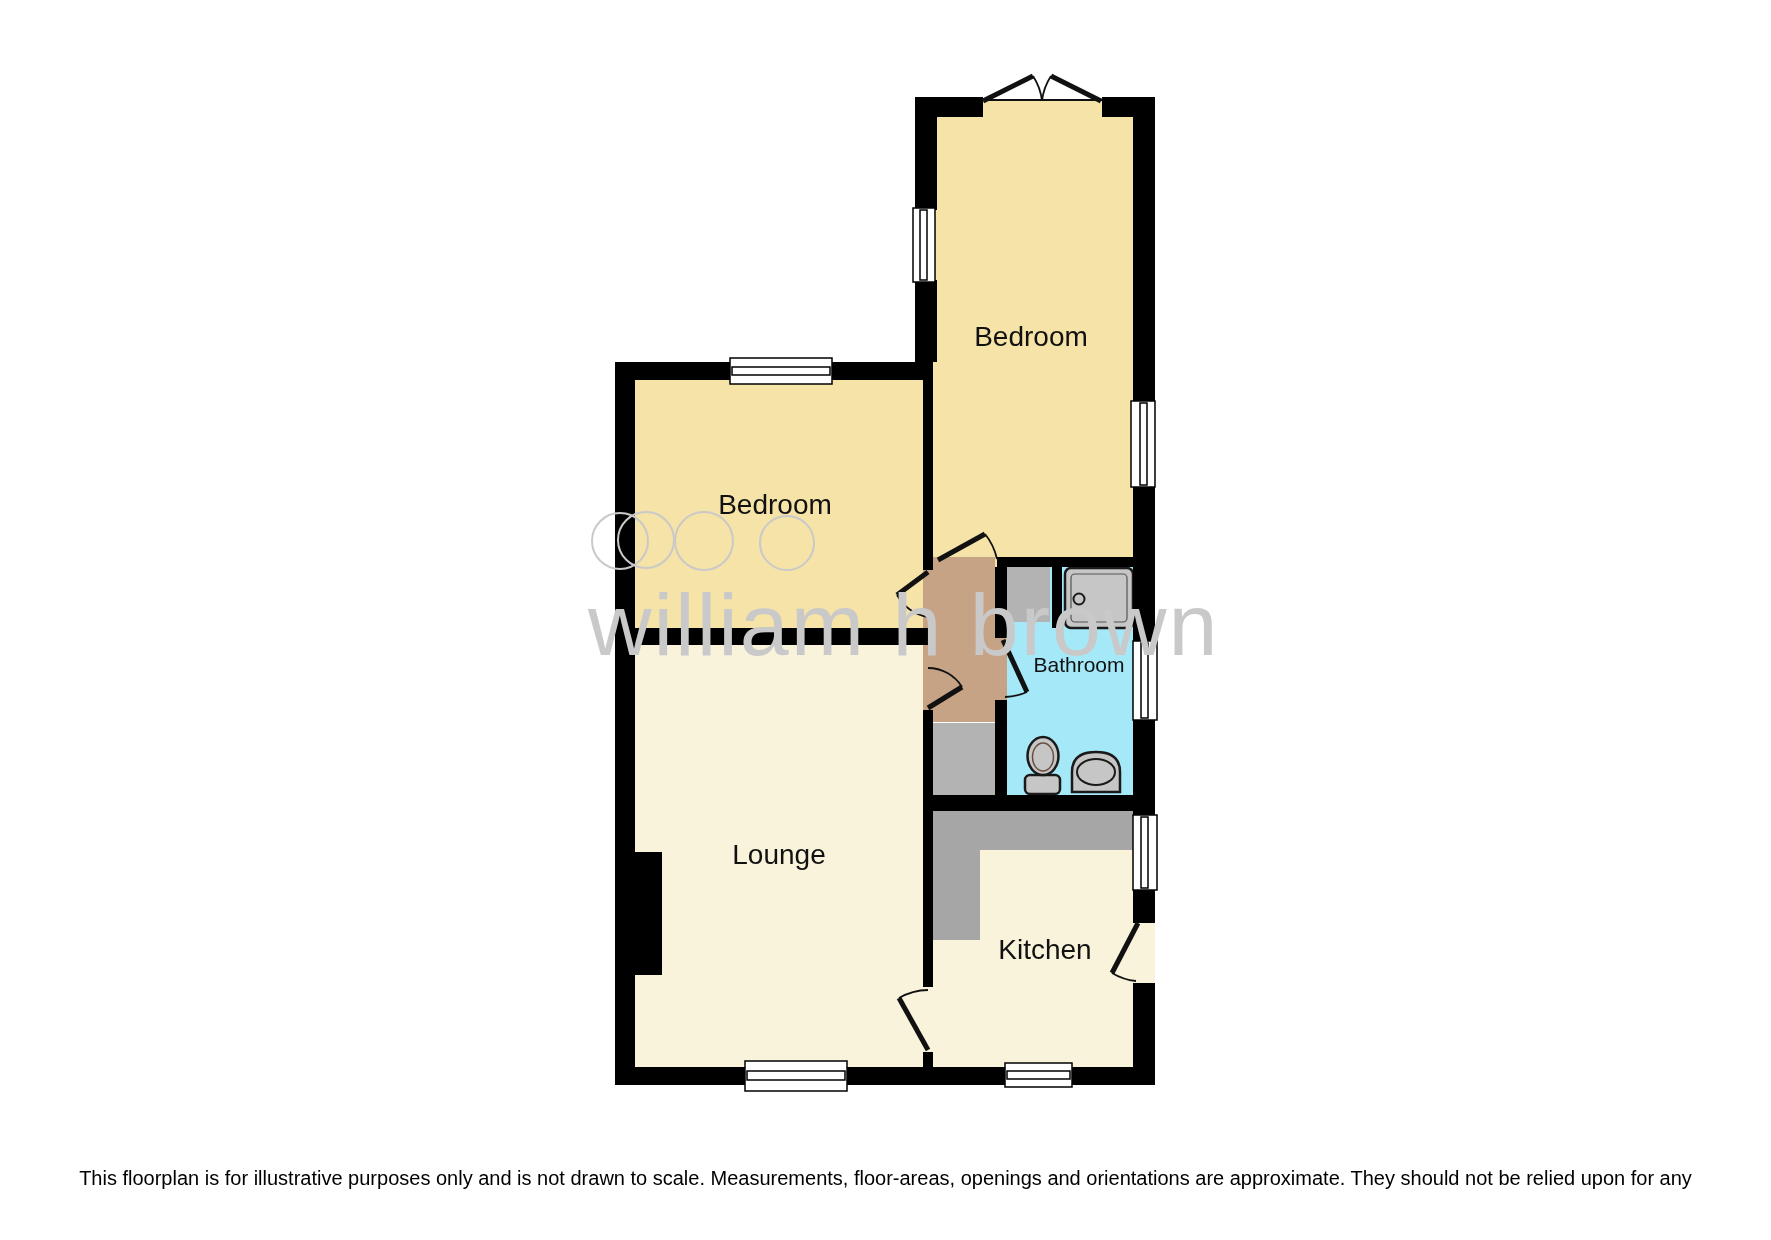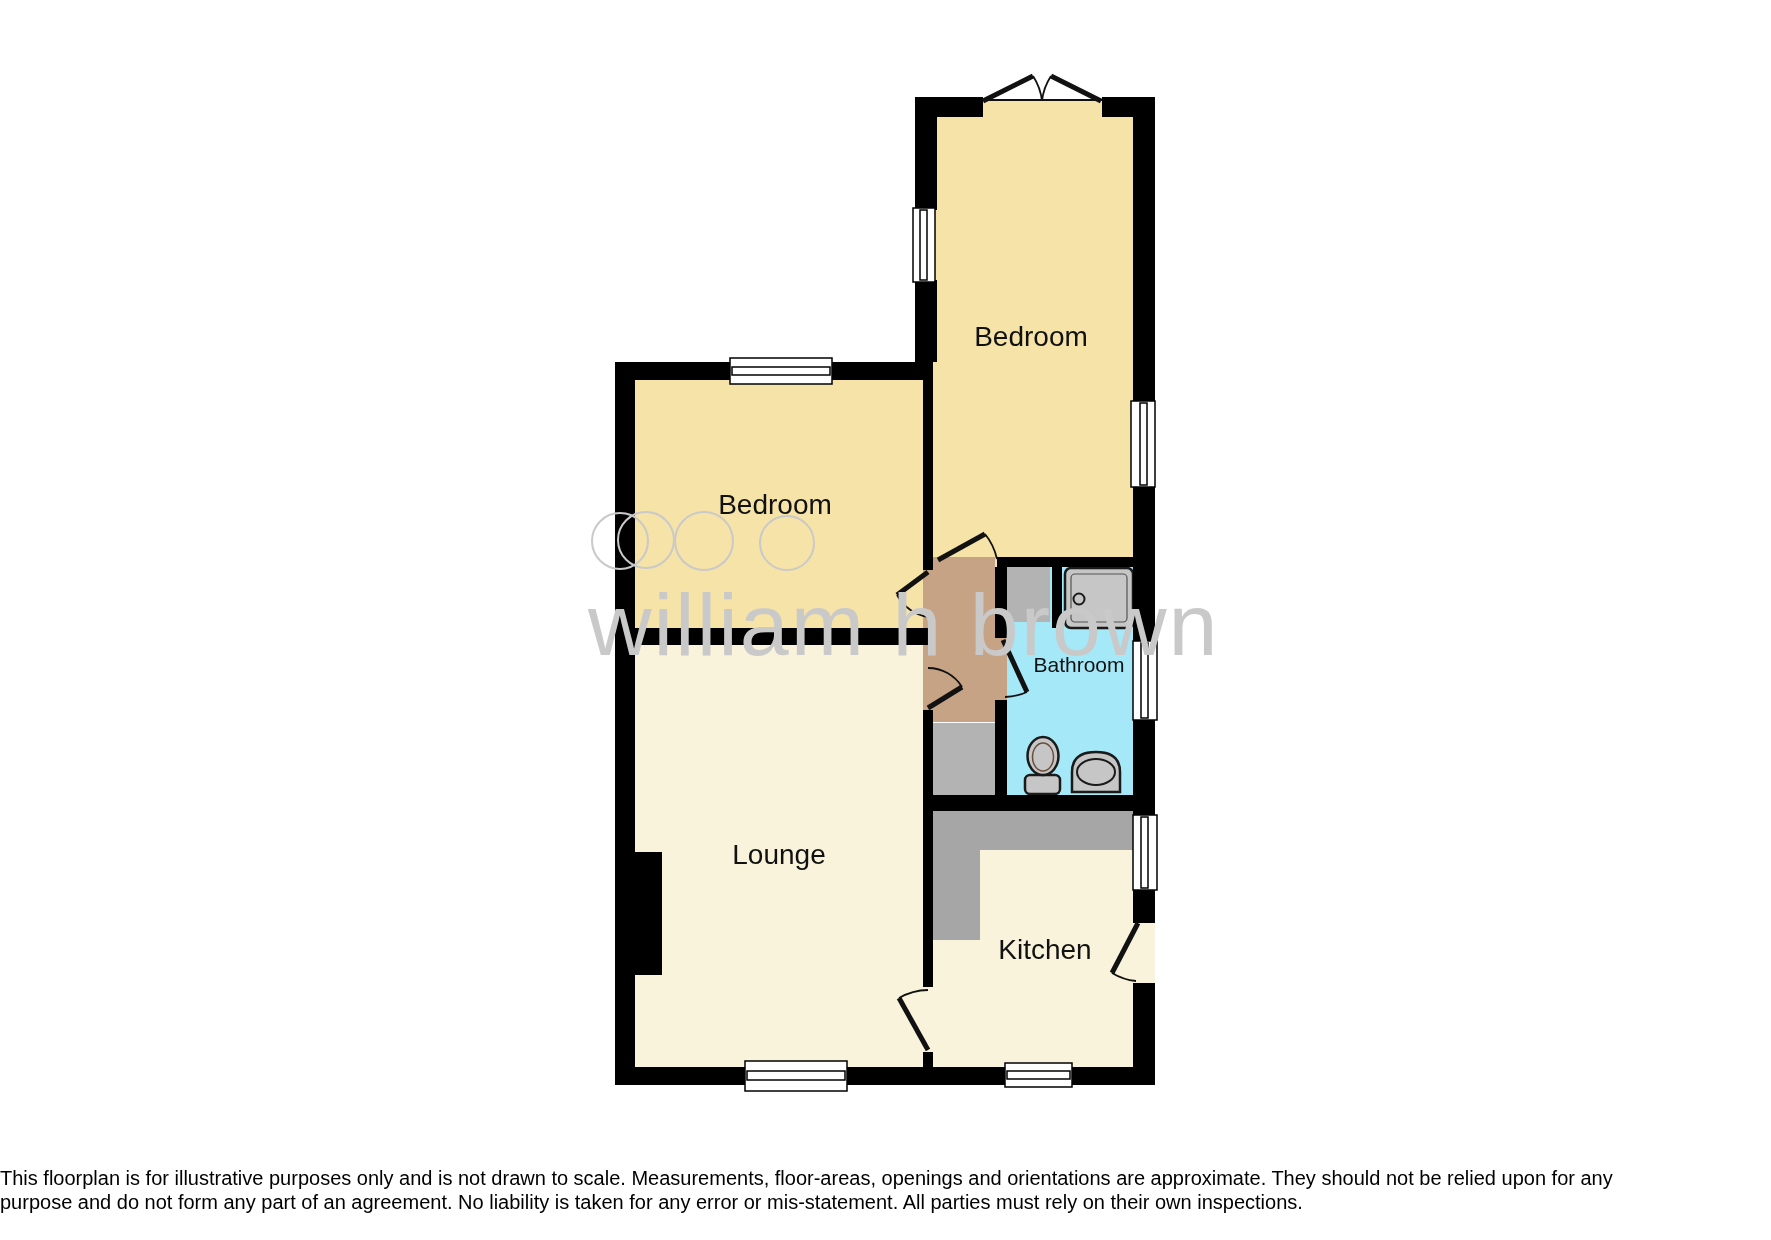--- a/index.html
+++ b/index.html
@@ -3,21 +3,21 @@
 <meta charset="utf-8">
 <style>
   html,body{margin:0;padding:0;background:#fff;}
   .canvas{position:relative;width:1771px;height:1240px;background:#ffffff;overflow:hidden;
           font-family:"Liberation Sans",sans-serif;}
   svg{position:absolute;left:0;top:0;}
   svg text{font-family:"Liberation Sans",sans-serif;}
   .room-label{font-size:28px;fill:#111111;}
   .room-label-small{font-size:21px;fill:#111111;}
   .watermark-text{font-size:88px;fill:#c9c9c9;letter-spacing:2px;}
-  .disclaimer{position:absolute;left:0;top:1166px;width:100%;text-align:left;
+  .disclaimer{position:absolute;left:0;top:1166px;width:100%;text-align:center;
               font-size:20px;line-height:24px;color:#000;}
 </style>
 </head>
 <body>
 
 <div class="canvas">
 <svg width="1771" height="1240" viewBox="0 0 1771 1240">
 
   <g>
     <rect x="933" y="117" width="200" height="451" fill="#f6e3a7"></rect>
@@ -184,15 +184,14 @@
     <text x="1031" y="346" class="room-label">Bedroom</text>
     <text x="775" y="514" class="room-label">Bedroom</text>
     <text x="1079" y="672" class="room-label-small">Bathroom</text>
     <text x="779" y="864" class="room-label">Lounge</text>
     <text x="1045" y="959" class="room-label">Kitchen</text>
   </g>
 </svg>
 
   <div class="disclaimer">
     <div>This floorplan is for illustrative purposes only and is not drawn to scale. Measurements, floor-areas, openings and orientations are approximate. They should not be relied upon for any</div>
-    <div>purpose and do not form any part of an agreement. No liability is taken for any error or mis-statement. All parties must rely on their own inspections.</div>
   </div>
 </div>
 
 </body></html>

